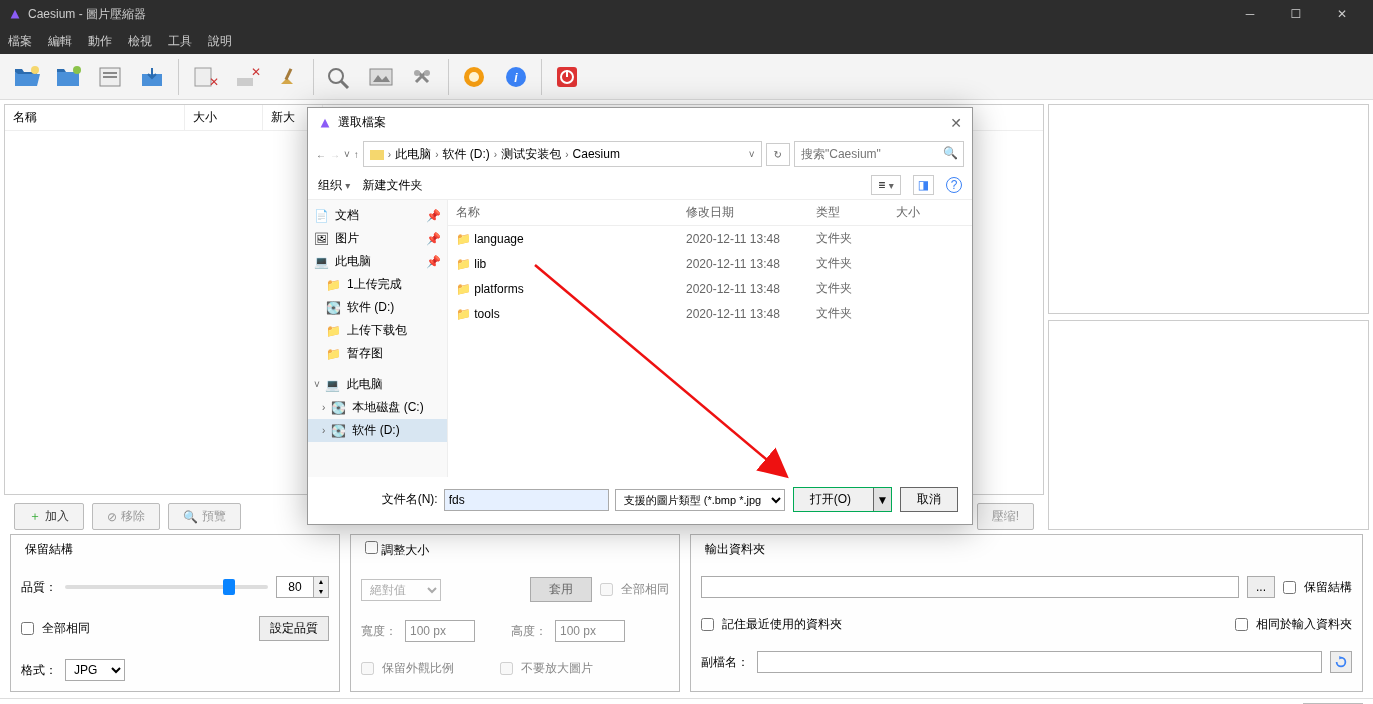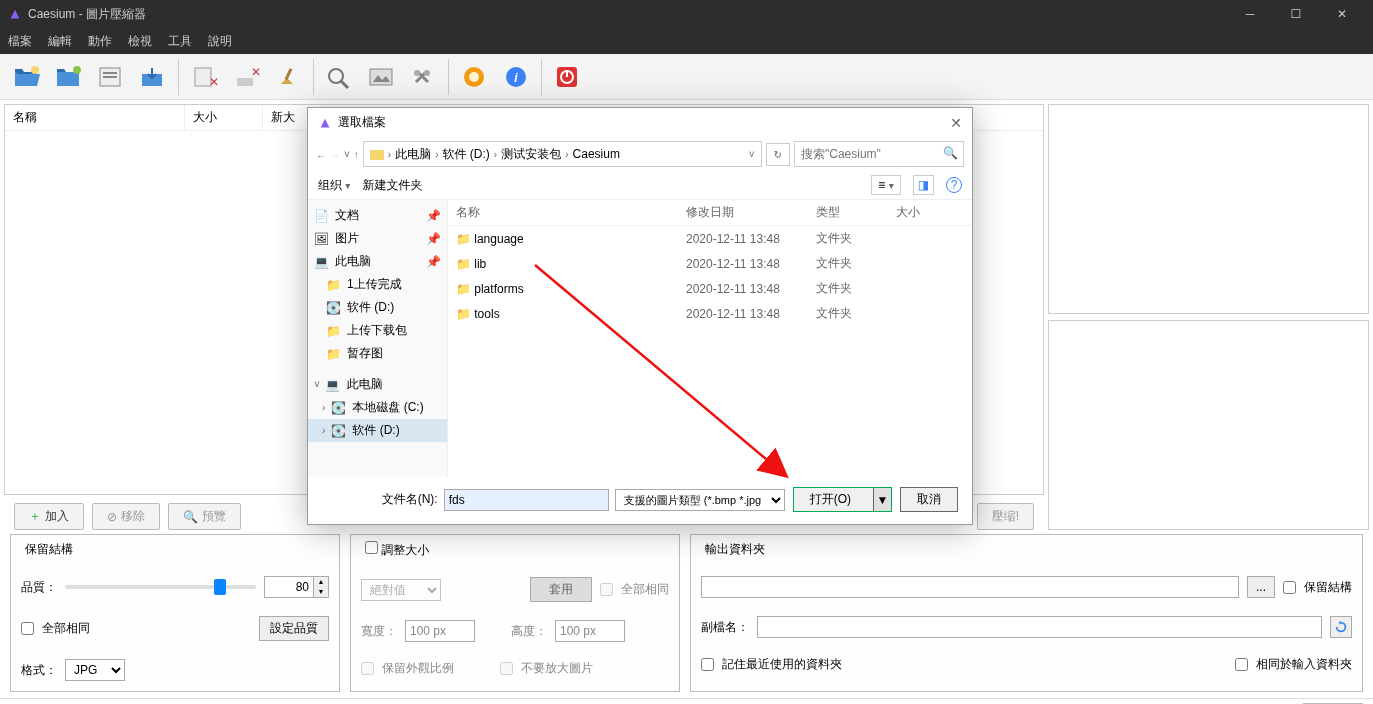--- a/index.html
+++ b/index.html
@@ -70,21 +70,21 @@
 .fd-footer .btns button { padding:3px 16px; border:1px solid #666; background:#f0f0f0; }
 .fd-footer .btns .open { border:1px solid #0a5; position:relative; padding-right:40px; }
 .fd-footer .btns .open .dd { position:absolute; right:0; top:0; bottom:0; width:18px; border-left:1px solid #666; display:flex; align-items:center; justify-content:center; background:#e0e0e0; }
 
 .arrow-annotation { position:absolute; left:530px; top:260px; pointer-events:none; }
 
 .chevron { font-size: 10px; color: #666; }
 .folder-icon { width:14px; height:12px; display:inline-block; }
 
 .numspin { display:flex; align-items:center; }
-.numspin input { width:50px; text-align:right; }
+.numspin input { width:38px; text-align:center; }
 .numspin .spins { display:flex; flex-direction:column; border:1px solid #aaa; border-left:none; }
 .numspin .spins span { width:14px; height:10px; font-size:7px; text-align:center; line-height:10px; background:#eee; }
 </style>
 </head>
 <body>
 
 <div class="titlebar">
   <svg class="title-icon" viewBox="0 0 16 16">
       <polygon points="3,13 8,3 13,13" fill="#8b5cf6"></polygon>
     </svg>
@@ -283,35 +283,35 @@
 
   <div class="panel">
     <div class="legend">輸出資料夾</div>
     <div class="row">
       <input type="text" style="flex: 1 1 0%;">
       <button style="padding:3px 8px;border:1px solid #aaa;background:#eee">...</button>
       <input type="checkbox" style="">
       <span>保留結構</span>
     </div>
     <div class="row">
+      <input type="checkbox" style="">
+      <span>記住最近使用的資料夾</span>
+      <div style="flex:1"></div>
+      <input type="checkbox" style="">
+      <span>相同於輸入資料夾</span>
+    </div>
+    <div class="row">
       <span>副檔名：</span>
       <input type="text" style="flex: 1 1 0%;">
       <div style="width:22px;height:22px;border:1px solid #aaa;background:#eee;display:flex;align-items:center;justify-content:center">
         <svg width="14" height="14" viewBox="0 0 16 16">
             <path d="M8 3 A5 5 0 1 1 3 8" fill="none" stroke="#3b82f6" stroke-width="2"></path>
             <polygon points="6,1 10,3 6,5" fill="#3b82f6"></polygon>
           </svg>
       </div>
-    </div>
-    <div class="row">
-      <input type="checkbox" style="">
-      <span>記住最近使用的資料夾</span>
-      <div style="flex:1"></div>
-      <input type="checkbox" style="">
-      <span>相同於輸入資料夾</span>
     </div>
   </div>
 </div>
 
 <div class="status">
   <span>項目計數：</span>
   <span>0</span>
   <div class="spacer"></div>
   <button class="cancel">
       <span style="color:#c33">⊘</span>

